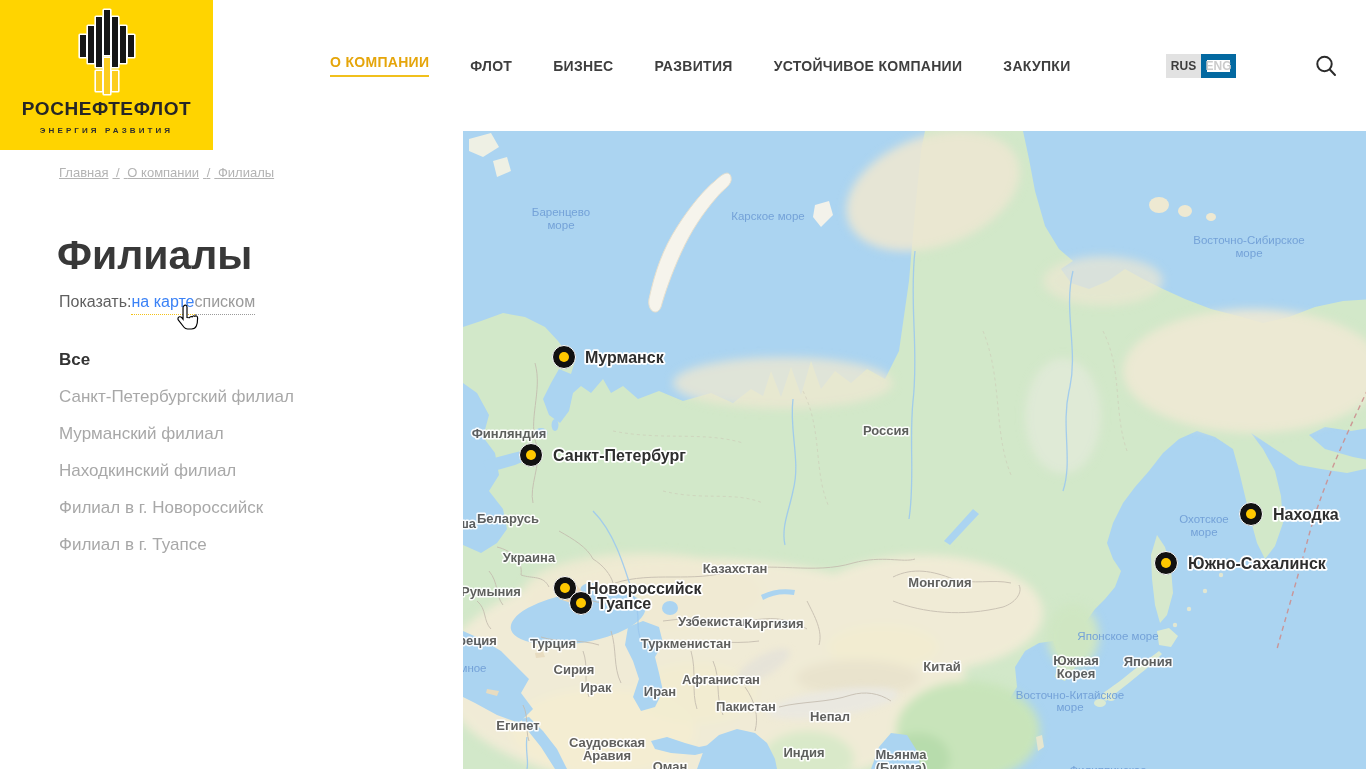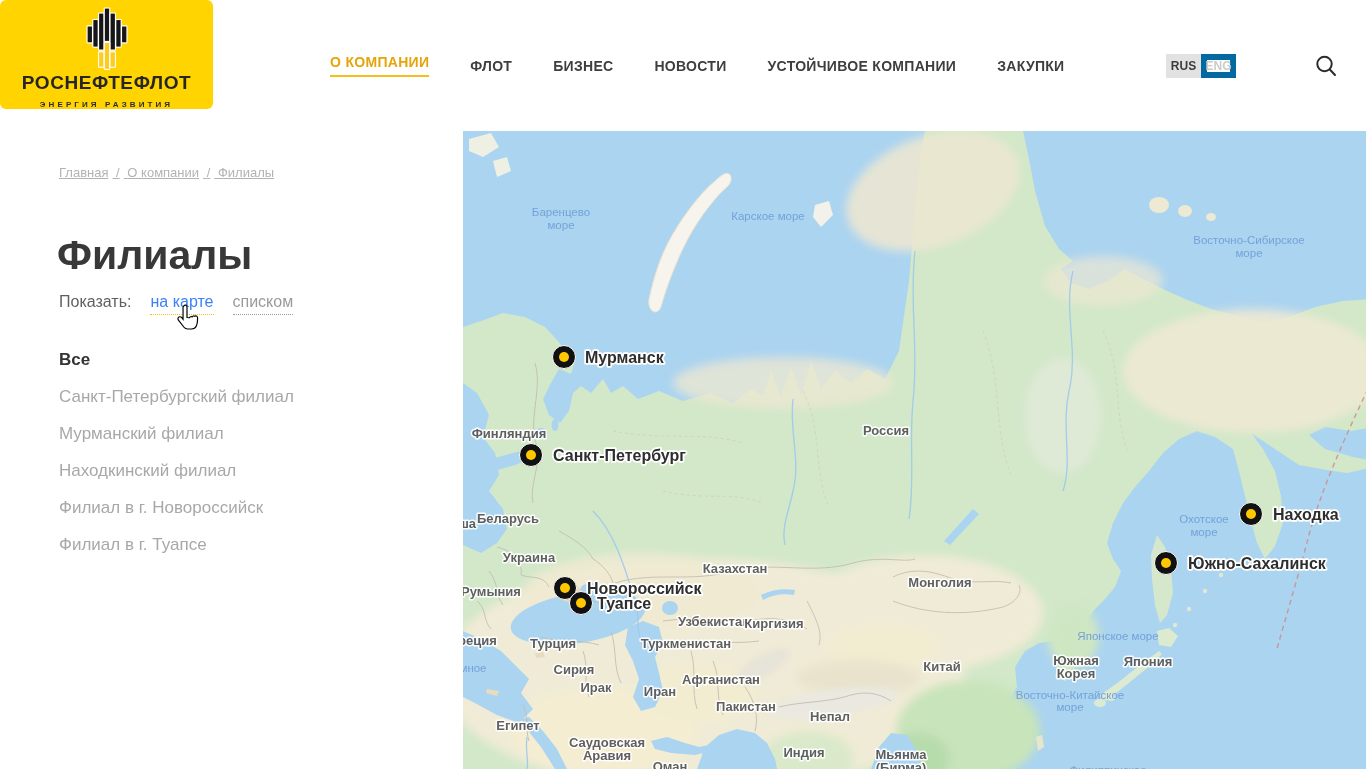--- a/index.html
+++ b/index.html
@@ -1,41 +1,41 @@
 <!DOCTYPE html>
 <html><head>
 <meta charset="utf-8">
 <style>
   html,body{margin:0;padding:0;}
   body{width:1366px;height:769px;position:relative;overflow:hidden;background:#fff;
        font-family:"Liberation Sans", sans-serif;}
   
   .header{position:absolute;left:0;top:0;width:1366px;height:131px;background:#fff;z-index:5;}
-  .logo-block{position:absolute;left:0;top:0;width:213px;height:109px;background:#ffd400;z-index:6;
-              display:flex;flex-direction:column;align-items:center;border-radius:6px;}
+  .logo-block{position:absolute;left:0;top:0;width:213px;height:150px;background:#ffd400;z-index:6;
+              display:flex;flex-direction:column;align-items:center;}
   .logo-mark{margin-top:5px;}
   .logo-name{font-size:19px;font-weight:800;letter-spacing:.6px;color:#262626;margin-top:1px;}
   .logo-tagline{font-size:8px;font-weight:700;letter-spacing:3.1px;color:#2e2e2e;margin-top:6px;}
   .nav{position:absolute;left:330px;top:0;height:131px;display:flex;align-items:center;gap:41px;}
   .nav-item{font-size:14px;font-weight:700;color:#3e3e3e;letter-spacing:.3px;cursor:pointer;
             padding-bottom:0;white-space:nowrap;}
   .nav-item.active{color:#e5a50a;border-bottom:2px solid #f1c01c;padding-bottom:5px;}
   .lang{position:absolute;left:1166px;top:54px;display:flex;}
   .lang-btn{width:35px;height:24px;display:flex;align-items:center;justify-content:center;
             font-size:12px;font-weight:700;box-sizing:border-box;cursor:pointer;}
   .lang-btn.current{background:#e2e2e2;color:#3c3c3c;}
   .lang-btn.other{background:#fff;color:#cbcbcb;border:6px solid #0369a1;}
   .search-btn{position:absolute;left:1313px;top:53px;width:26px;height:26px;cursor:pointer;}
   
   .panel{position:absolute;left:0;top:131px;width:455px;height:638px;background:#fff;z-index:4;}
   .breadcrumb{position:absolute;left:59px;top:34px;font-size:13px;color:#b3b3b3;text-decoration:underline;}
   .breadcrumb span{margin-right:4px;}
   .crumb{cursor:pointer;}
   .page-title{position:absolute;left:57px;top:74px;font-size:41px;font-weight:700;color:#383838;}
-  .show-row{position:absolute;left:59px;top:162px;font-size:16px;display:flex;gap:19px;align-items:baseline;}
+  .show-row{position:absolute;left:59px;top:162px;font-size:16px;display:flex;align-items:baseline;}
   .show-label{color:#5f5f5f;}
   .view-link{cursor:pointer;border-bottom:1px dotted;padding-bottom:3px;}
   .view-link.active{color:#3b82f6;border-color:#f2c118;}
   .view-link.idle{color:#9a9a9a;border-color:#9a9a9a;}
   .branch-list{position:absolute;left:59px;top:210px;}
   .branch-item{height:37px;line-height:37px;font-size:17px;color:#a8a8a8;cursor:pointer;white-space:nowrap;}
   .branch-item.active{color:#333;font-weight:700;}
   
   .map-wrap{position:absolute;left:455px;top:131px;width:911px;height:638px;overflow:hidden;padding-left:8px;}
   .sea-label{fill:#74a2d8;font-size:11.5px;text-anchor:middle;}
@@ -46,21 +46,21 @@
   .cursor{position:absolute;left:174px;top:304px;width:26px;height:30px;z-index:9;pointer-events:none;}
 </style>
 </head>
 <body>
 
 <div class="header">
   <nav class="nav">
     <div class="nav-item active">О КОМПАНИИ</div>
     <div class="nav-item">ФЛОТ</div>
     <div class="nav-item">БИЗНЕС</div>
-    <div class="nav-item">НОВОСТИ</div>
+    <div class="nav-item">РАЗВИТИЯ</div>
     <div class="nav-item">УСТОЙЧИВОЕ КОМПАНИИ</div>
     <div class="nav-item">ЗАКУПКИ</div>
   </nav>
   <div class="lang">
     <div class="lang-btn current">RUS</div>
     <div class="lang-btn other">ENG</div>
   </div>
   <div class="search-btn">
     <svg width="26" height="26" viewBox="0 0 26 26">
       <circle cx="11.5" cy="11" r="7.2" fill="none" stroke="#2b2b2b" stroke-width="2"></circle>

